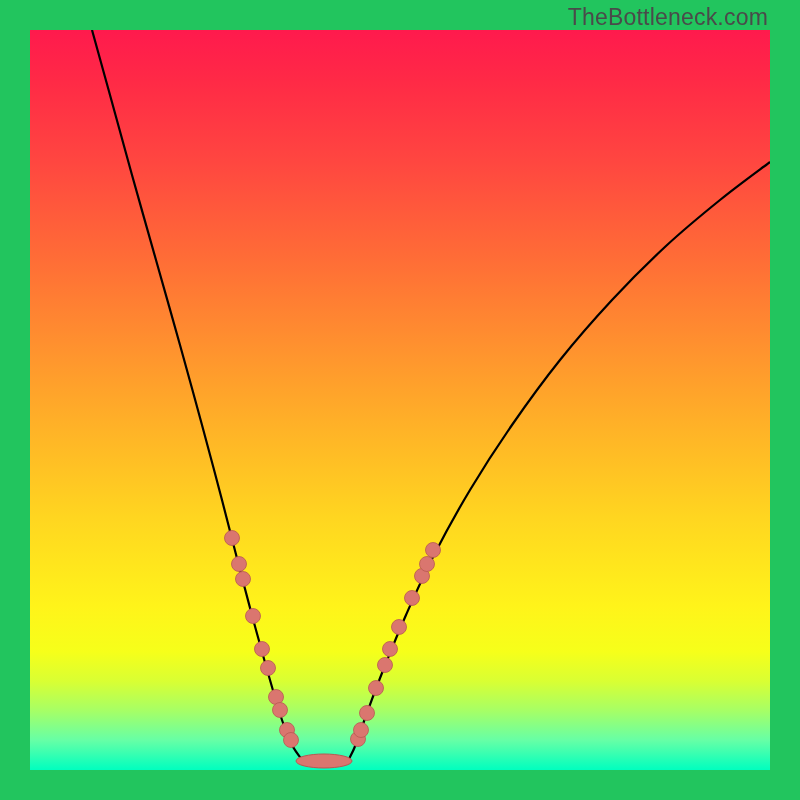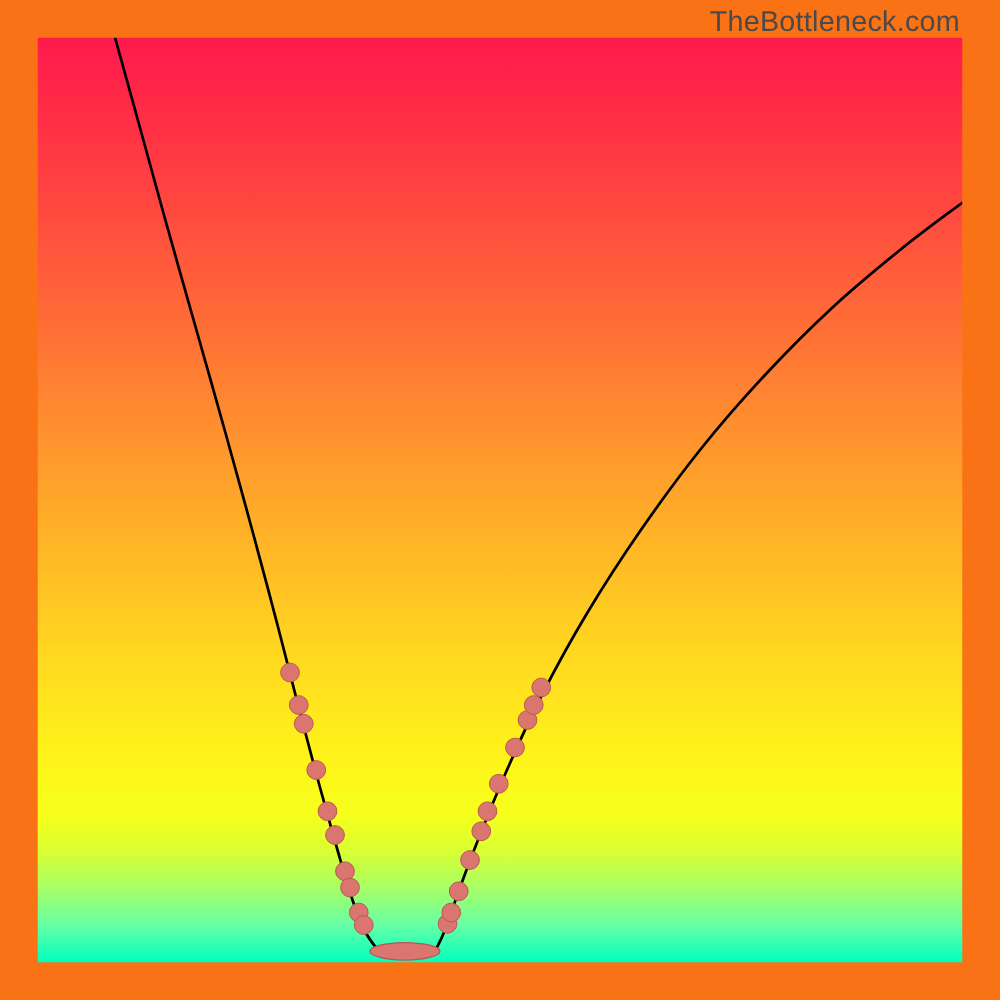--- a/index.html
+++ b/index.html
@@ -10,21 +10,21 @@
     overflow: hidden;
     background: #000;
     font-family: Arial, Helvetica, sans-serif;
   }
   .frame {
     position: absolute;
     top: 0;
     left: 0;
     width: 800px;
     height: 800px;
-    background: #f97316;
+    background: #22c55e;
   }
   .plot {
     position: absolute;
     top: 30px;
     left: 30px;
     width: 740px;
     height: 740px;
     overflow: hidden;
   }
   .gradient-bg {

